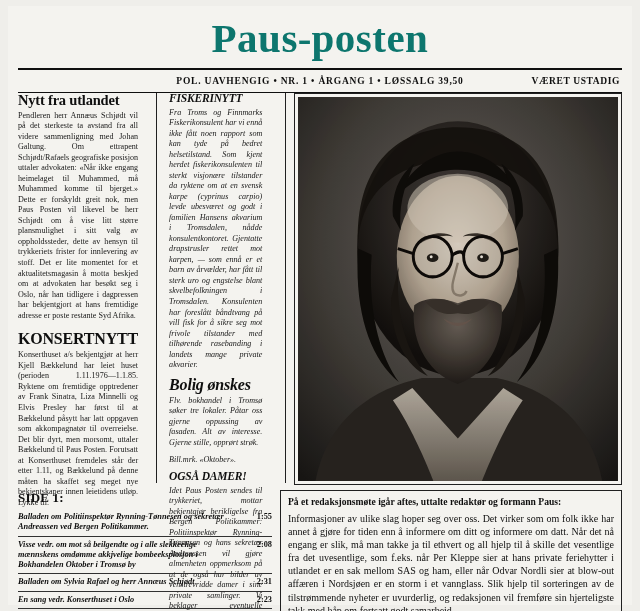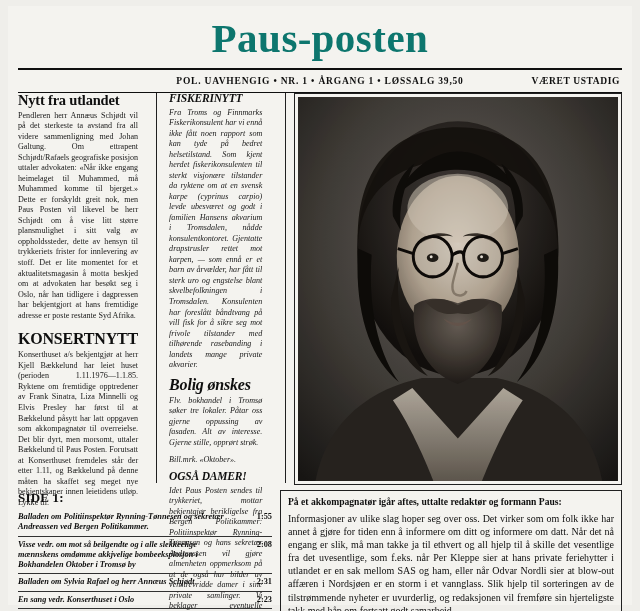--- a/index.html
+++ b/index.html
@@ -348,19 +348,19 @@
           <div class="t-title">En sang vedr. Konserthuset i Oslo</div>
           <div class="t-time">2:23</div>
         </div>
         <div class="track">
           <div class="t-title">En nynnende historie fra virkeligheten om en akvariefisks utrygge tilværelse</div>
           <div class="t-time">3:27</div>
         </div>
       </div>
 
       <div class="bottom-right">
-        <div class="box-head">På et akkompagnatør igår aftes, uttalte redaktør og formann Paus:</div>
+        <div class="box-head">På et redaksjonsmøte igår aftes, uttalte redaktør og formann Paus:</div>
         <p class="box-para">Informasjoner av ulike slag hoper seg over oss. Det virker som om folk ikke har annet å gjøre for tiden enn å informere om ditt og informere om datt. Når det nå engang er slik, må man takke ja til ethvert og all hjelp til å skille det vesentlige fra det uvesentlige, som f.eks. når Per Kleppe sier at hans private feriehytter i utlandet er en sak mellom SAS og ham, eller når Odvar Nordli sier at blow-out affæren i Nordsjøen er en storm i et vannglass. Slik hjelp til sorteringen av de tilstrømmende nyheter er uvurderlig, og redaksjonen vil fremføre sin hjerteligste takk med håp om fortsatt godt samarbeid.</p>
       </div>
     </div>
 
   </div>
 </div>
 
 </body></html>

